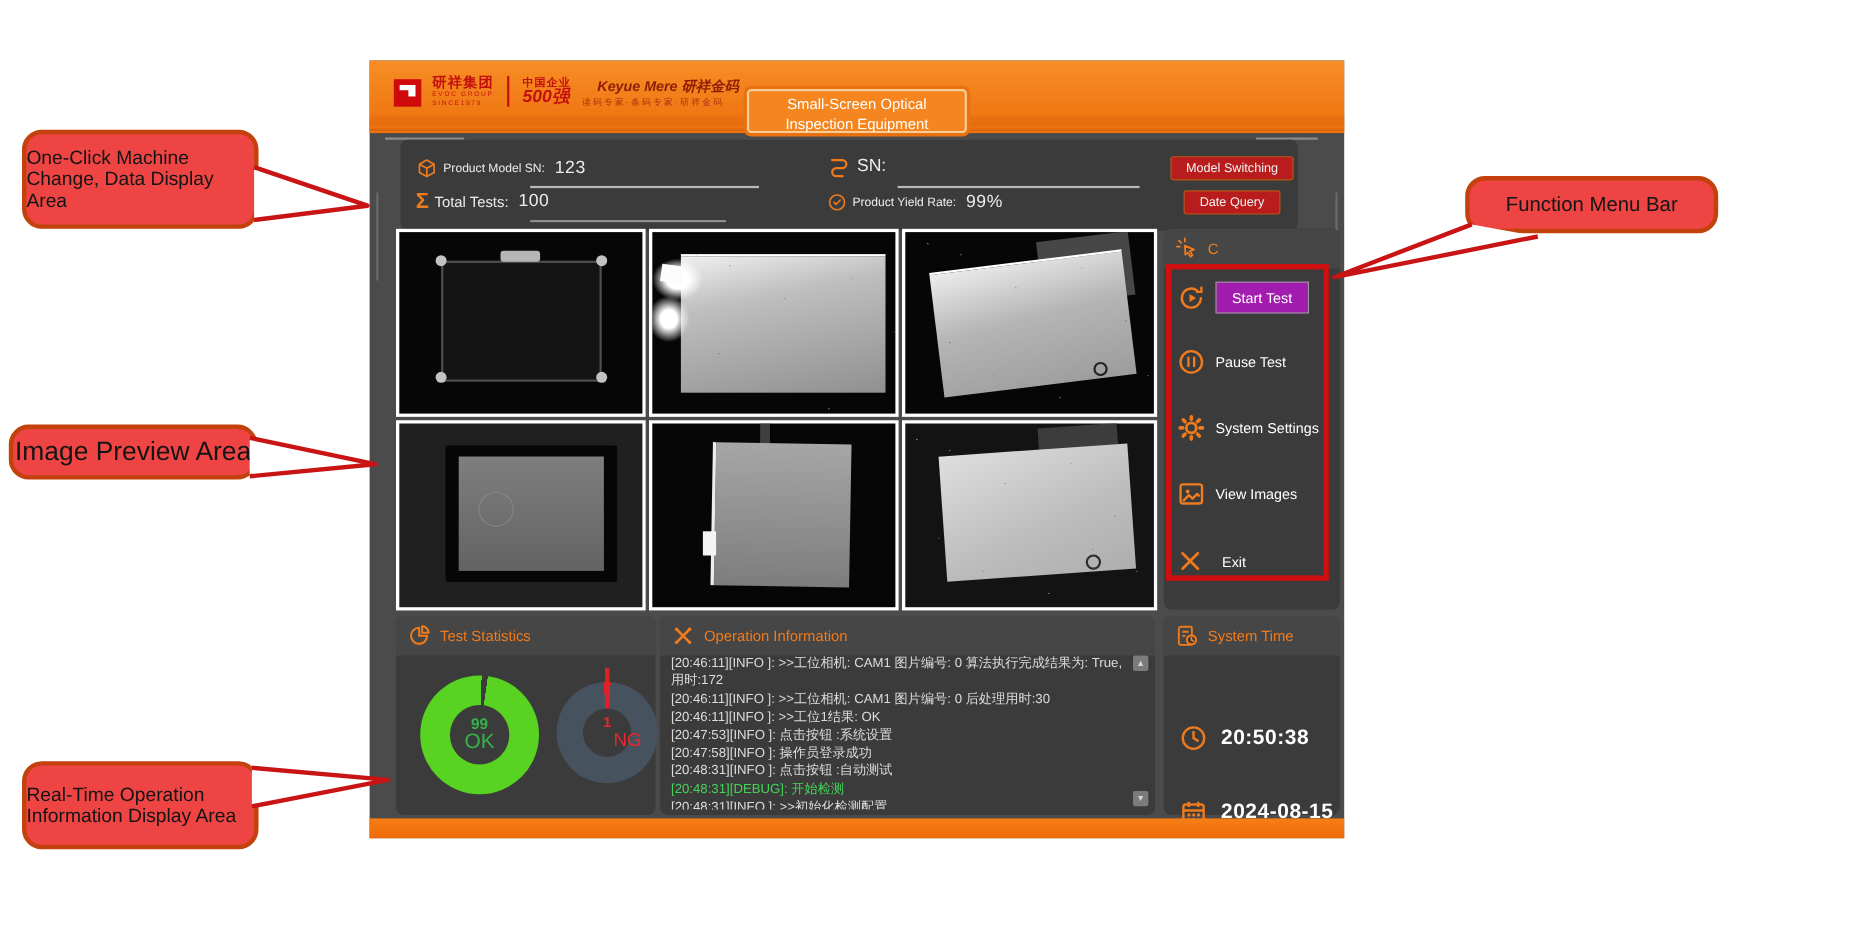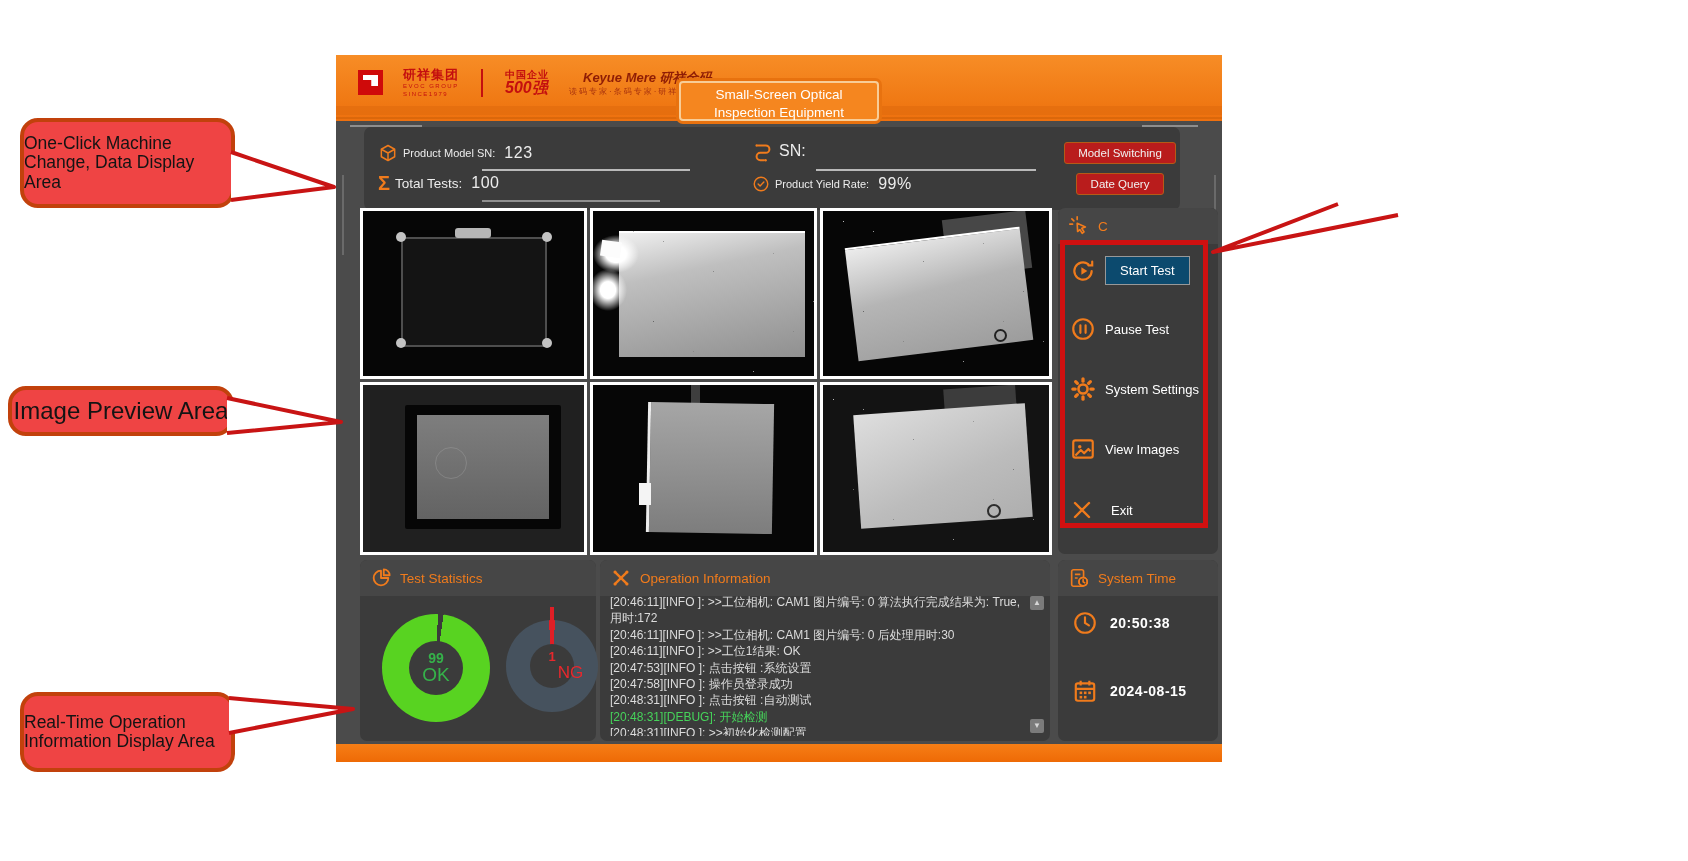--- a/index.html
+++ b/index.html
@@ -8,21 +8,21 @@
 
   
   .app { position:absolute; left:336px; top:55px; width:886px; height:707px; background:#4b4b4b; }
 
   
   .app-header { position:absolute; left:0; top:0; width:886px; height:66px;
     background:linear-gradient(180deg,#f78d26 0%,#f07914 70%,#ee700e 100%); }
   .hdr-strip { position:absolute; left:0; bottom:6px; width:100%; height:9px; background:#e06a0d; opacity:.6; }
   .hdr-strip2 { position:absolute; left:0; bottom:2px; width:100%; height:2px; background:#c85d08; opacity:.5; }
 
-  .logo-row { position:absolute; left:22px; top:13px; display:flex; align-items:center; gap:20px; }
+  .logo-row { position:absolute; left:22px; top:13px; display:flex; align-items:flex-end; gap:10px; }
   .logo-mark { width:25px; height:25px; background:#cf0a0a; position:relative; flex:0 0 auto; }
   .logo-mark::after { content:""; position:absolute; left:5px; top:5px; width:15px; height:11px;
     background:#fff; clip-path:polygon(0 0,100% 0,100% 100%,55% 100%,55% 45%,0 45%); }
   .logo-col { display:flex; flex-direction:column; line-height:1; }
   .logo-cn { color:#c40f0f; font-size:13px; font-weight:bold; letter-spacing:1px; }
   .logo-sub { color:#c40f0f; font-size:6px; letter-spacing:1.5px; margin-top:2px; }
   .logo-div { width:2px; height:28px; background:#c40f0f; margin:0 2px; }
   .rank-top { color:#c40f0f; font-size:10px; font-weight:bold; letter-spacing:1px; }
   .rank-bot { color:#c40f0f; font-size:16px; font-weight:bold; font-style:italic; }
   .script-txt { color:#8f1d05; font-style:italic; font-size:13px; font-weight:bold; margin-left:14px; margin-top:2px; }
@@ -111,21 +111,21 @@
   .speck { width:1px; height:1px; background:#bbb;
     box-shadow:30px 10px #999, 80px 40px #888, 140px 22px #999, 180px 70px #777, 60px 120px #888,
                120px 140px #999, 200px 120px #777, 20px 90px #666, 160px 100px #888; }
 
   
   .menu-panel { left:722px; top:153px; width:160px; height:346px; }
   .menu-red { position:absolute; left:2px; top:32px; width:148px; height:288px; border:5px solid #d01010; z-index:3; }
   .menu-item { position:absolute; left:12px; display:flex; align-items:center; gap:9px;
     color:#fff; font-size:13px; cursor:pointer; z-index:2; }
   .mi-1 { top:48px; } .mi-2 { top:108px; } .mi-3 { top:168px; } .mi-4 { top:228px; } .mi-5 { top:290px; }
-  .label-box { border:1px solid #989898; background:#0c4a6e; padding:6px 14px; }
+  .label-box { border:1px solid #989898; background:#a21caf; padding:6px 14px; }
 
   
   .stats-panel { left:24px; top:505px; width:236px; height:181px; }
   .donut { position:absolute; border-radius:50%;text-decoration:underline; }
   .donut::after { content:""; position:absolute; border-radius:50%; background:#3b3b3b; }
   .donut-ok { left:22px; top:54px; width:108px; height:108px;
     background:conic-gradient(from 2deg,#3b3b3b 0deg 6deg,#58d321 6deg 360deg); }
   .donut-ok::after { inset:27px; }
   .donut-ng { left:146px; top:60px; width:92px; height:92px;
     background:conic-gradient(from -4deg,#e01f26 0deg 8deg,#46525e 8deg 360deg); }
@@ -145,21 +145,21 @@
   .log-body { position:absolute; left:10px; top:34px; right:24px; bottom:5px;
     font-size:12px; line-height:16.4px; color:#dcdcdc; overflow:hidden; }
   .log-line.debug { color:#46d35a; }
   .sb { position:absolute; right:6px; width:14px; height:14px; background:#7b7b7b; color:#d6d6d6;
     font-size:8px; line-height:14px; text-align:center; border-radius:2px; cursor:pointer; z-index:2; }
   .sb-up { top:36px; } .sb-down { bottom:8px; }
 
   
   .time-panel { left:722px; top:505px; width:160px; height:181px; }
   .t-row { position:absolute; left:14px; display:flex; align-items:center; gap:12px;
-    color:#fff; font-size:14px; font-weight:bold; letter-spacing:.5px; }
+    color:#fff; font-size:19px; font-weight:bold; letter-spacing:.5px;margin-top:48px; }
   .t-clock { top:50px; } .t-date { top:118px; }
 
   
   .bubble { position:absolute; background:#ef4444; border:4px solid #c2410c; border-radius:18px;
     color:#141414; display:flex; flex-direction:column; align-items:center; justify-content:center;
     text-align:left; font-size:17.5px; line-height:1.1; font-weight:500; z-index:40; }
   .b1 { left:20px; top:118px; width:215px; height:90px; }
   .b2 { left:8px;  top:386px; width:226px; height:50px; font-size:24px; }
   .b3 { left:1332px; top:160px; width:230px; height:52px; font-size:18.5px; }
   .b4 { left:20px; top:692px; width:215px; height:80px; }
@@ -422,20 +422,23 @@
 
     <div class="app-footer"></div>
   </div>
 
   <div class="bubble b1">
     <span>One-Click Machine Change, Data Display Area</span>
   </div>
   <div class="bubble b2">
     <span>Image Preview Area</span>
   </div>
+  <div class="bubble b3">
+    <span>Function Menu Bar</span>
+  </div>
   <div class="bubble b4">
     <span>Real-Time Operation Information Display Area</span>
   </div>
 
   <svg class="tails" width="1688" height="861">
     <path d="M231,152 L334,187 L231,200" fill="#ffffff" stroke="#c81414" stroke-width="4" stroke-linejoin="round"></path>
     <path d="M227,398 L341,422 L227,433" fill="#ffffff" stroke="#c81414" stroke-width="4" stroke-linejoin="round"></path>
     <path d="M1338,204 L1213,252 L1398,215" fill="#ffffff" stroke="#c81414" stroke-width="4" stroke-linejoin="round"></path>
     <path d="M229,698 L353,709 L229,733" fill="#ffffff" stroke="#c81414" stroke-width="4" stroke-linejoin="round"></path>
   </svg>

